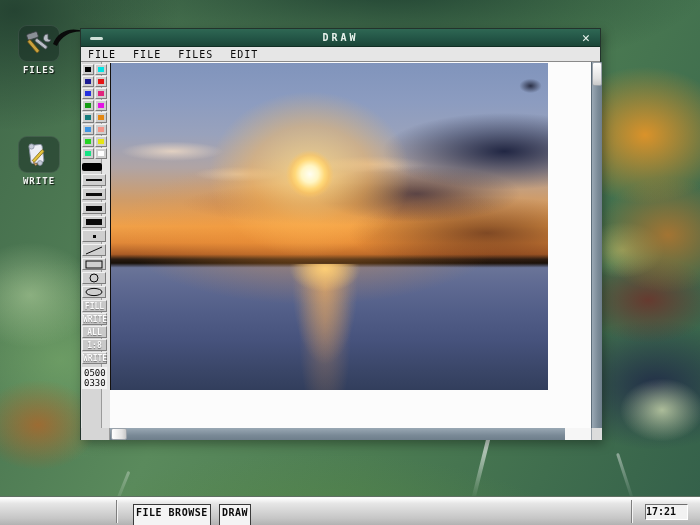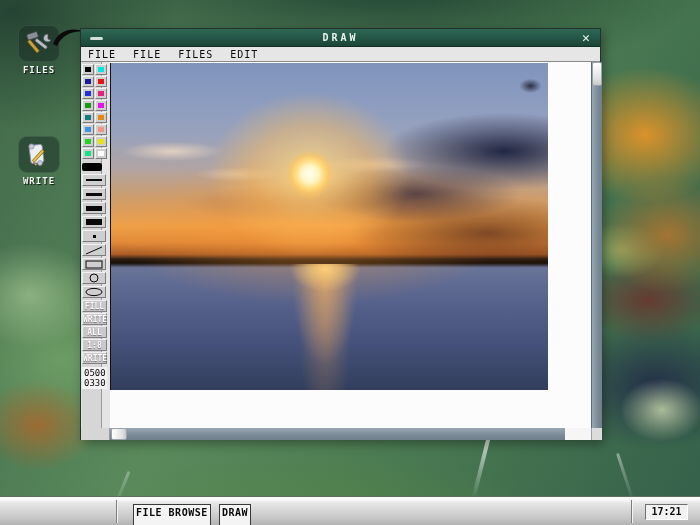--- a/index.html
+++ b/index.html
@@ -185,21 +185,21 @@
     position:absolute; top:6px; height:23px; padding:0 2px;
     background:#f4f4f4; border:1px solid #3a3a3a;
     font-size:10px; font-weight:bold; color:#0a0a0a; line-height:15px; letter-spacing:0.5px;
   }
   .task-file-browse { left:133px; } .task-draw { left:219px; }
   .clock {
     position:absolute; left:645px; top:6px; width:43px; height:16px;
     background:#f2f2f2;
     border-top:1px solid #6e6e6e; border-left:1px solid #6e6e6e;
     border-right:1px solid #ffffff; border-bottom:1px solid #ffffff;
-    font-size:10px; font-weight:bold; color:#0a0a0a; text-align:center; line-height:14px;
+    font-size:10px; font-weight:bold; color:#0a0a0a; line-height:14px;
   }
 </style>
 </head>
 <body>
 
 <div class="desktop">
   <div class="grass-streak streak-1"></div>
   <div class="grass-streak streak-2"></div>
   <div class="grass-streak streak-3"></div>
 

